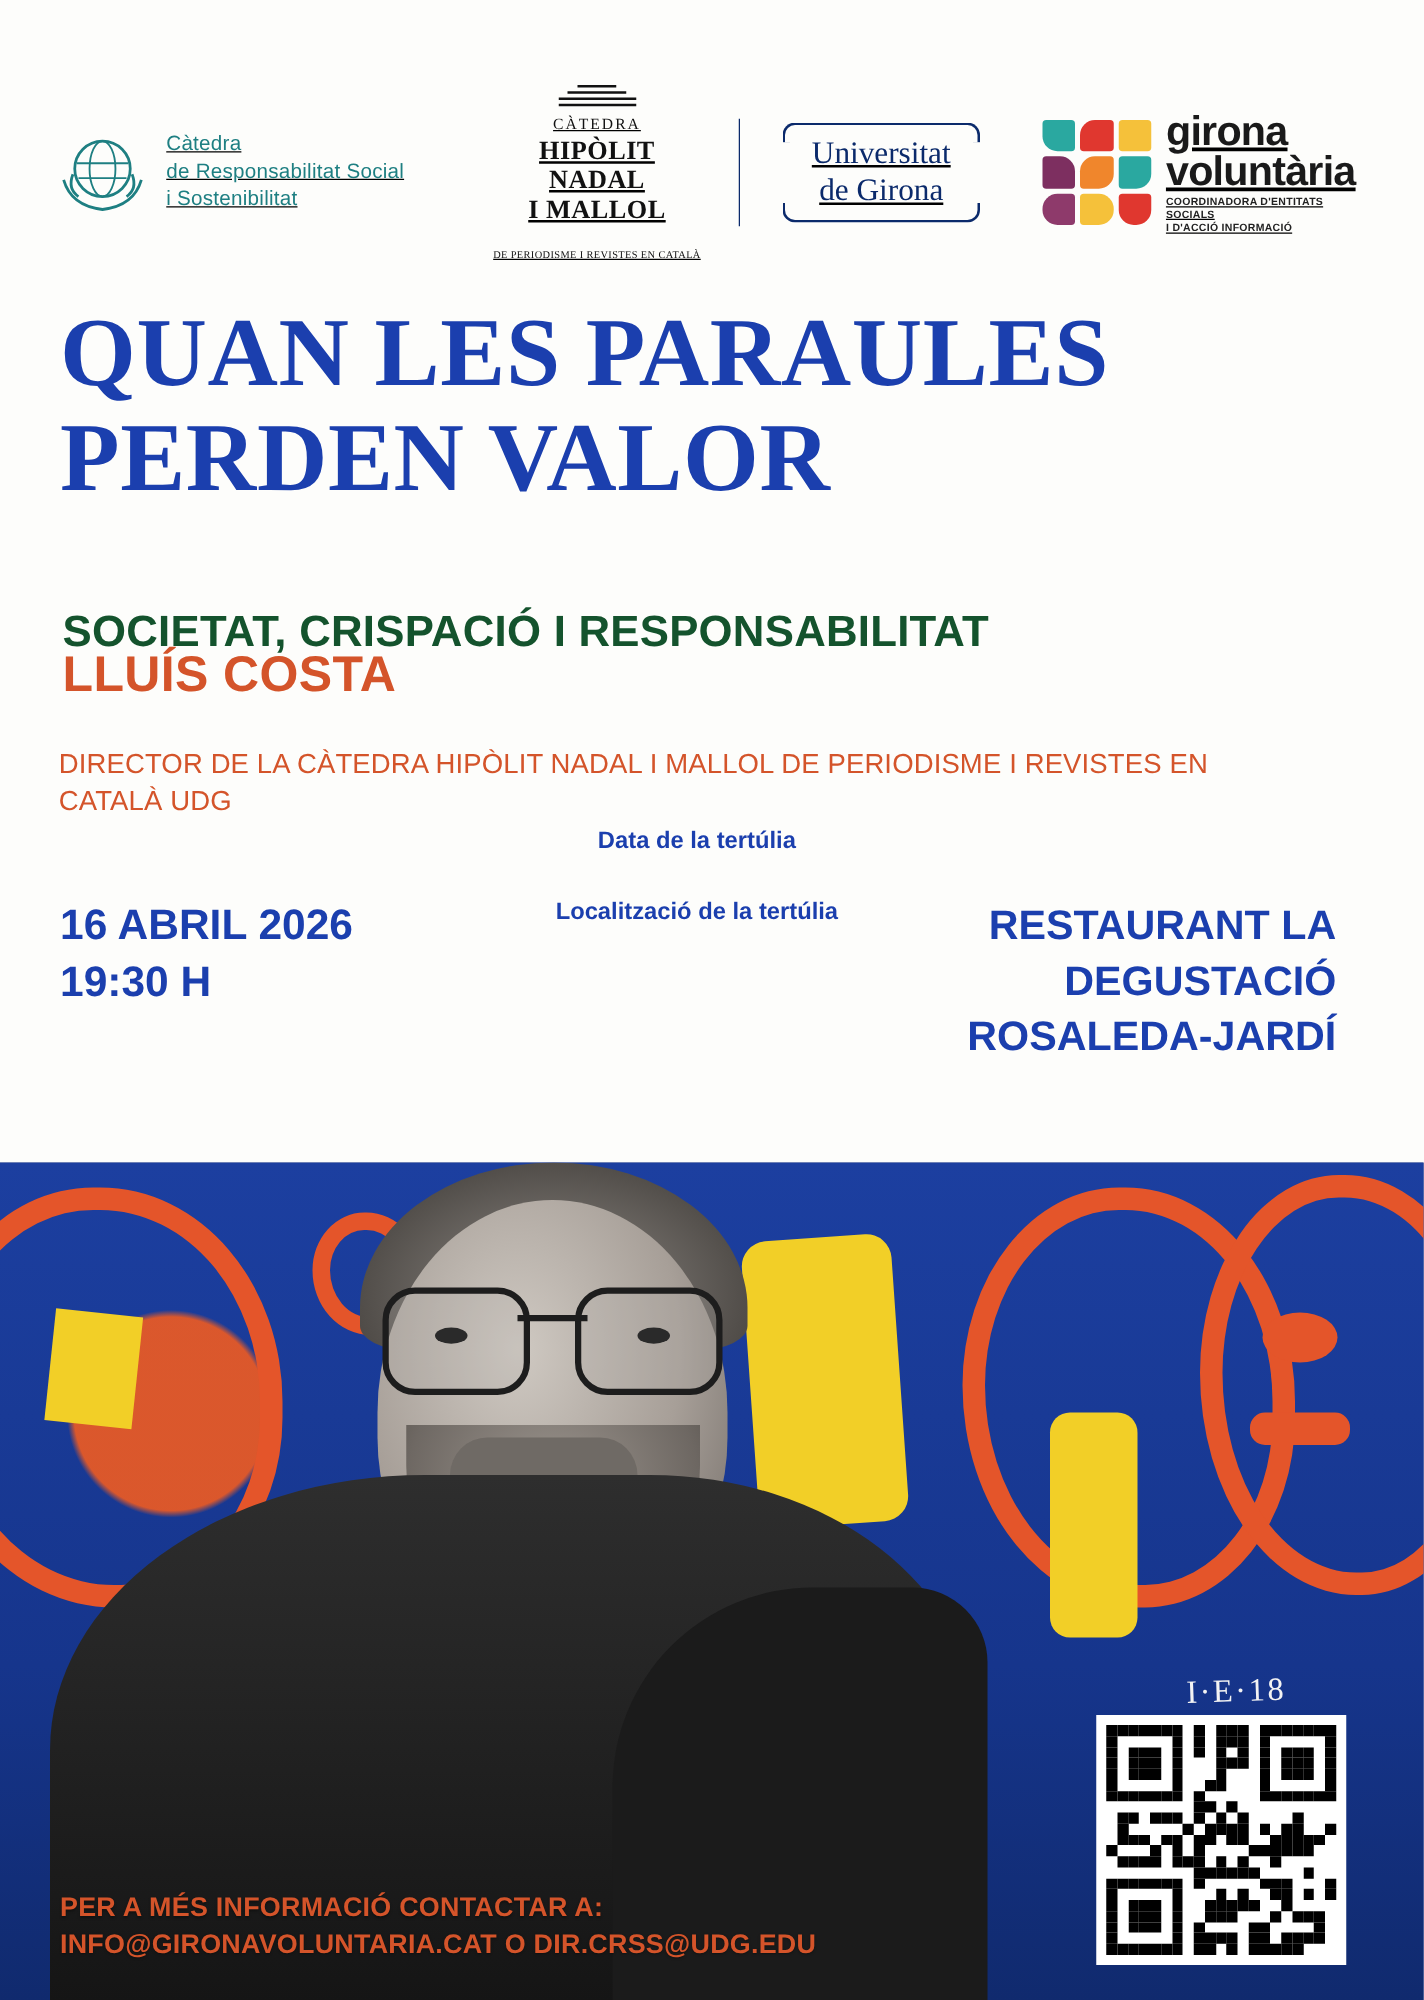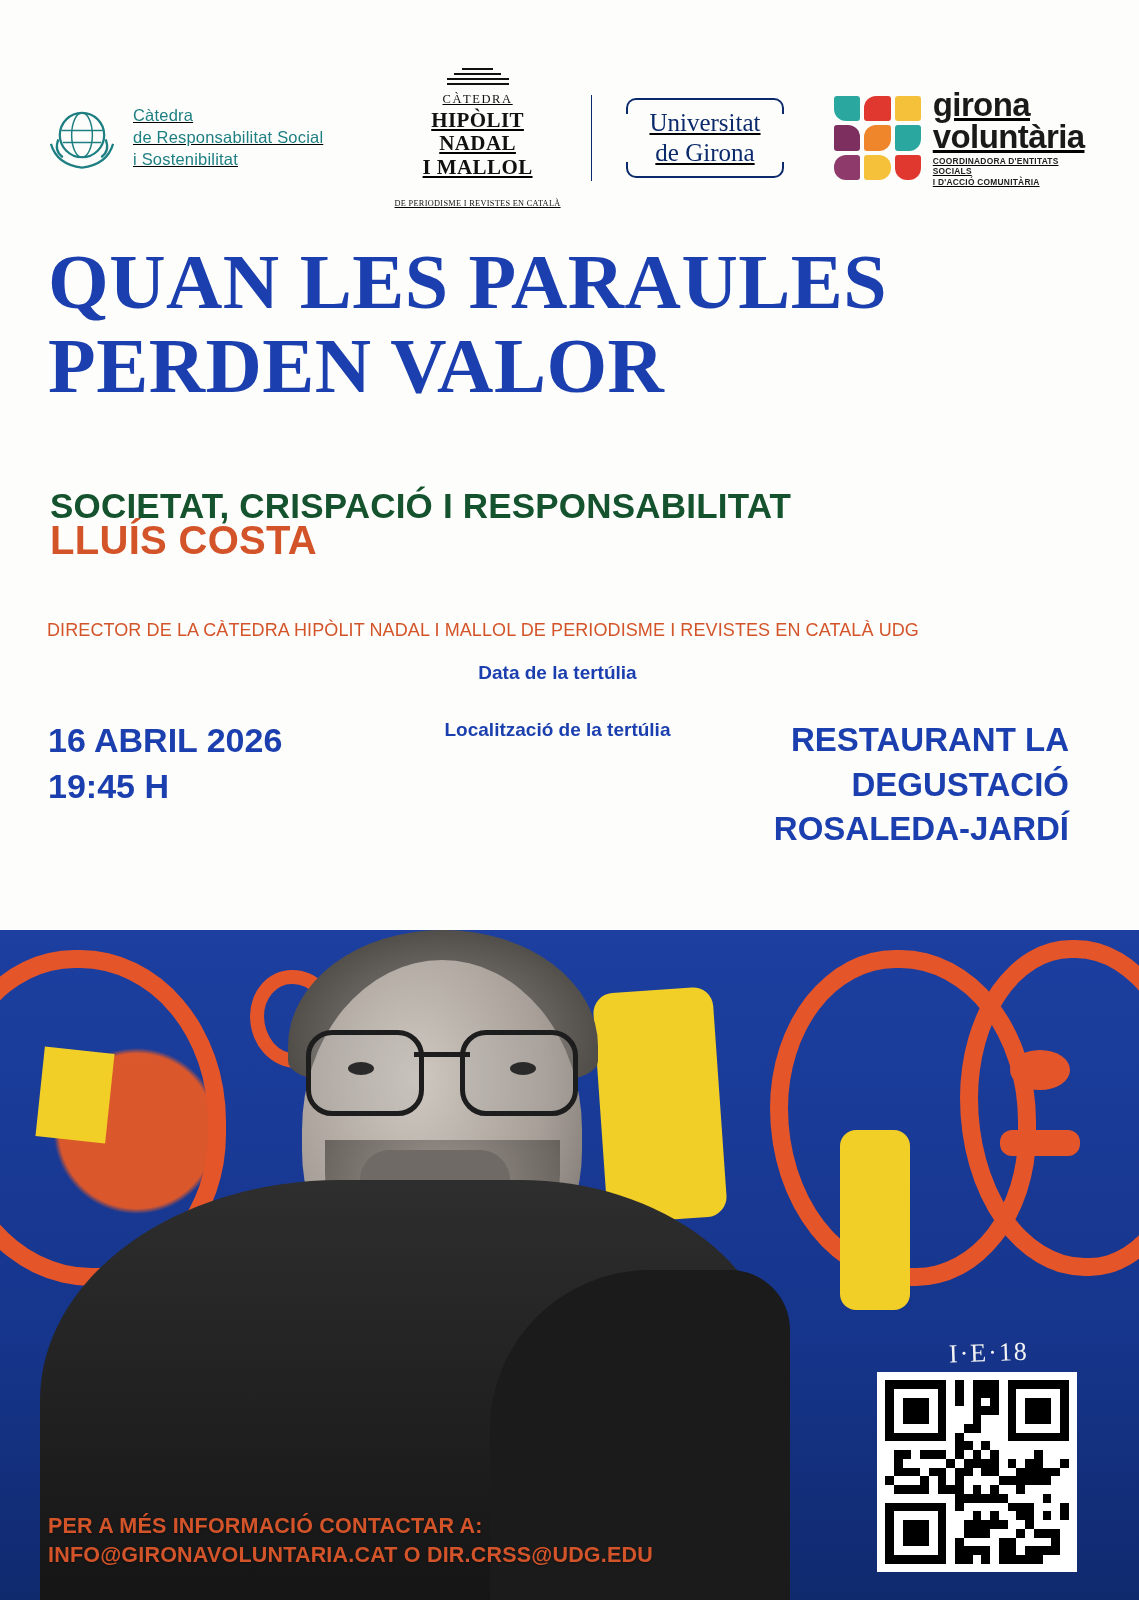--- a/index.html
+++ b/index.html
@@ -178,25 +178,24 @@
     font-size: 40px;
     font-weight: bold;
     color: #d4542a;
     letter-spacing: .3px;
   }
   .role {
     position: absolute;
     top: 596px;
     left: 47px;
     width: 960px;
-    font-size: 18px;
+    font-size: 22px;
     color: #d4542a;
     line-height: 1.35;
     letter-spacing: .1px;
-    margin-top: 22px;
   }
 
   
   .label-row {
     position: absolute;
     top: 662px;
     left: 50px;
     width: 1015px;
     display: flex;
     align-items: center;
@@ -429,21 +428,21 @@
         <span style="background:#f0862c;border-radius:12px 3px 12px 3px"></span>
         <span style="background:#2aa8a0;border-radius:3px 3px 12px 3px"></span>
         <span style="background:#8e3a6b;border-radius:12px 3px 3px 12px"></span>
         <span style="background:#f5c13a;border-radius:3px 12px 12px 3px"></span>
         <span style="background:#e0372f;border-radius:3px 3px 12px 12px"></span>
       </div>
       <div class="gv-text">
         <div class="gv-girona">girona</div>
         <div class="gv-vol">voluntària</div>
         <div class="gv-sub">COORDINADORA D'ENTITATS SOCIALS</div>
-        <div class="gv-sub" style="margin-top:0">I D'ACCIÓ COMUNITÀRIA</div>
+        <div class="gv-sub" style="margin-top:0">I D'ACCIÓ INFORMACIÓ</div>
       </div>
     </div>
   </div>
 
   <div class="title">
     <div>QUAN LES PARAULES</div>
     <div>PERDEN VALOR</div>
   </div>
 
   <div class="subtitle">SOCIETAT, CRISPACIÓ I RESPONSABILITAT</div>
@@ -451,21 +450,21 @@
   <div class="role">DIRECTOR DE LA CÀTEDRA HIPÒLIT NADAL I MALLOL DE PERIODISME I REVISTES EN CATALÀ UDG</div>
 
   <div class="label-row">
     <div class="label-left">Data de la tertúlia</div>
     <div class="dotline"></div>
     <div class="label-right">Localització de la tertúlia</div>
   </div>
 
   <div class="date-block">
     <div>16 ABRIL 2026</div>
-    <div>19:45 H</div>
+    <div>19:30 H</div>
   </div>
 
   <div class="loc-block">
     <div>RESTAURANT LA</div>
     <div>DEGUSTACIÓ</div>
     <div>ROSALEDA-JARDÍ</div>
   </div>
 
   <div class="photo">
     <div class="art">

